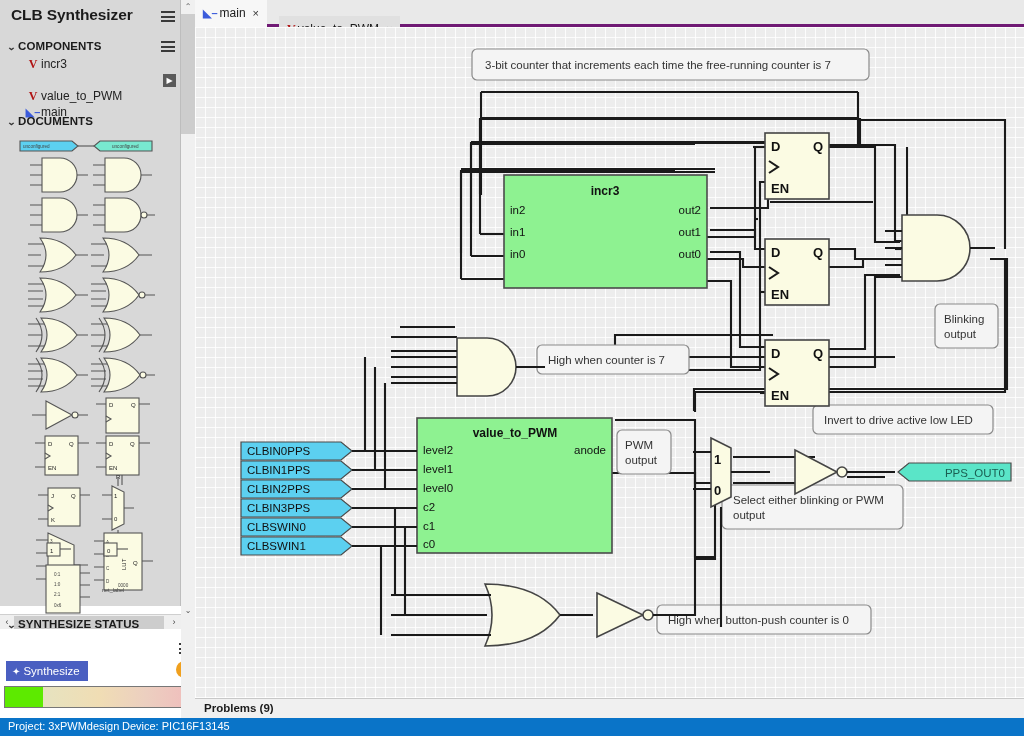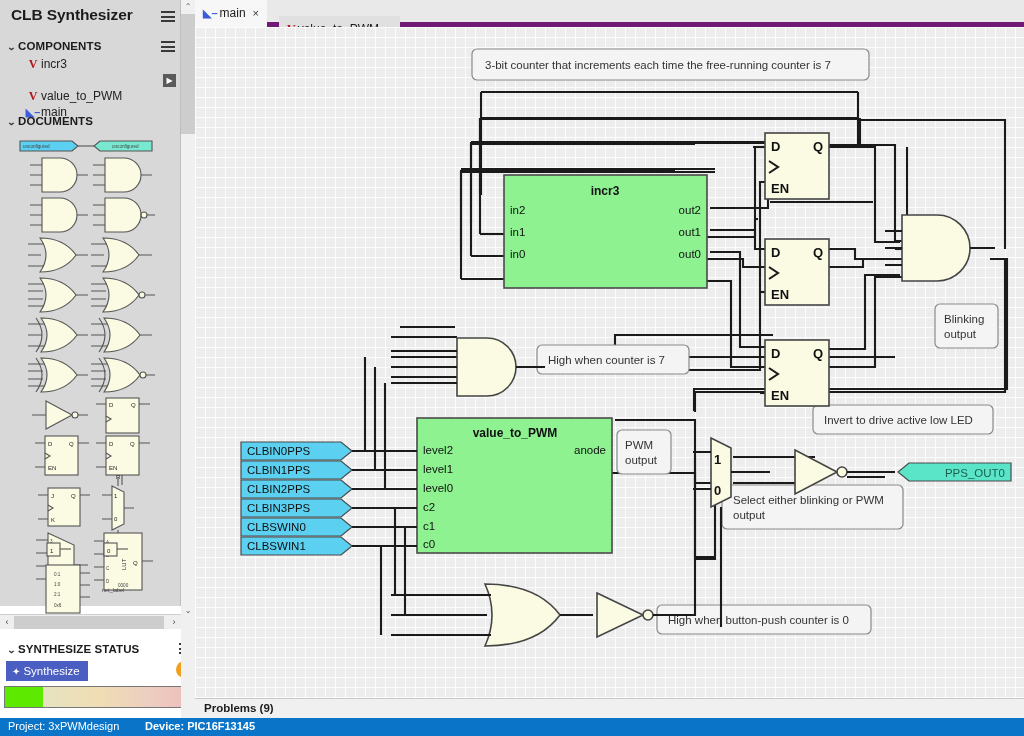--- a/index.html
+++ b/index.html
@@ -58,21 +58,21 @@
   .section-head {
     position: absolute; font-size: 11.5px; font-weight: bold;
     color: #1b1b1b; letter-spacing: 0.1px;
   }
   .chev {
     display: inline-block; width: 10px; color: #333; font-size: 9px;
     transform: scaleX(1.25);
   }
   #sec-docs { left: 8px; top: 40px; }
   #sec-comp { left: 8px; top: 115px; }
-  #sec-synth { left: 8px; top: 643px; }
+  #sec-synth { left: 8px; top: 618px; }
 
   .doc-item {
     position: absolute; left: 25px; font-size: 12px; color: #222;
     height: 16px; line-height: 16px; white-space: nowrap;
   }
   .doc-ic {
     display: inline-block; width: 16px; text-align: center;
     font-weight: bold; font-size: 12px;
   }
   .ic-v { color: #b01414; font-family: "Liberation Serif", serif; }
@@ -127,21 +127,21 @@
     background: linear-gradient(to right, #dfdfc8 0%, #e8e2be 25%, #f0ddb4 50%, #eccfc0 75%, #f0bcbc 100%);
   }
   #gauge .fill {
     position: absolute; left: 0; top: 0; height: 20px; width: 38px;
     background: #5dea00;
   }
 
   
   #tabbar {
     position: absolute; left: 195px; top: 0; width: 829px; height: 27px;
-    background: #e9e9e9; border-bottom: 5px solid #701a75;
+    background: #e9e9e9; border-bottom: 3px solid #701a75;
   }
   .tab {
     position: absolute; top: 0; height: 27px; line-height: 27px;
     font-size: 12px; color: #1b1b1b; white-space: nowrap;
     padding: 0 8px; cursor: pointer;
   }
   .tab.active { background: #f7f7f7; }
   .tab.inactive { background: #e0e0e0; }
   #tab0 { left: 0px; }
   #tab1 { left: 84px; margin-top: 16px; }
@@ -174,21 +174,21 @@
 
   
   #statusbar {
     position: absolute; left: 0; top: 718px; width: 1024px; height: 30px;
     background: #0a74c8;
   }
   #statusbar .s {
     position: absolute; top: 2px; font-size: 11px; color: #fff;
   }
   #st-proj { left: 8px; }
-  #st-dev { left: 145px; font-weight: bold; }
+  #st-dev { left: 122px; }
 </style>
 </head>
 <body>
 
 <div id="app">
 
   <div id="sidebar">
 
     <div class="app-title">CLB Synthesizer</div>
     <div class="hamburger" id="hb-title">

